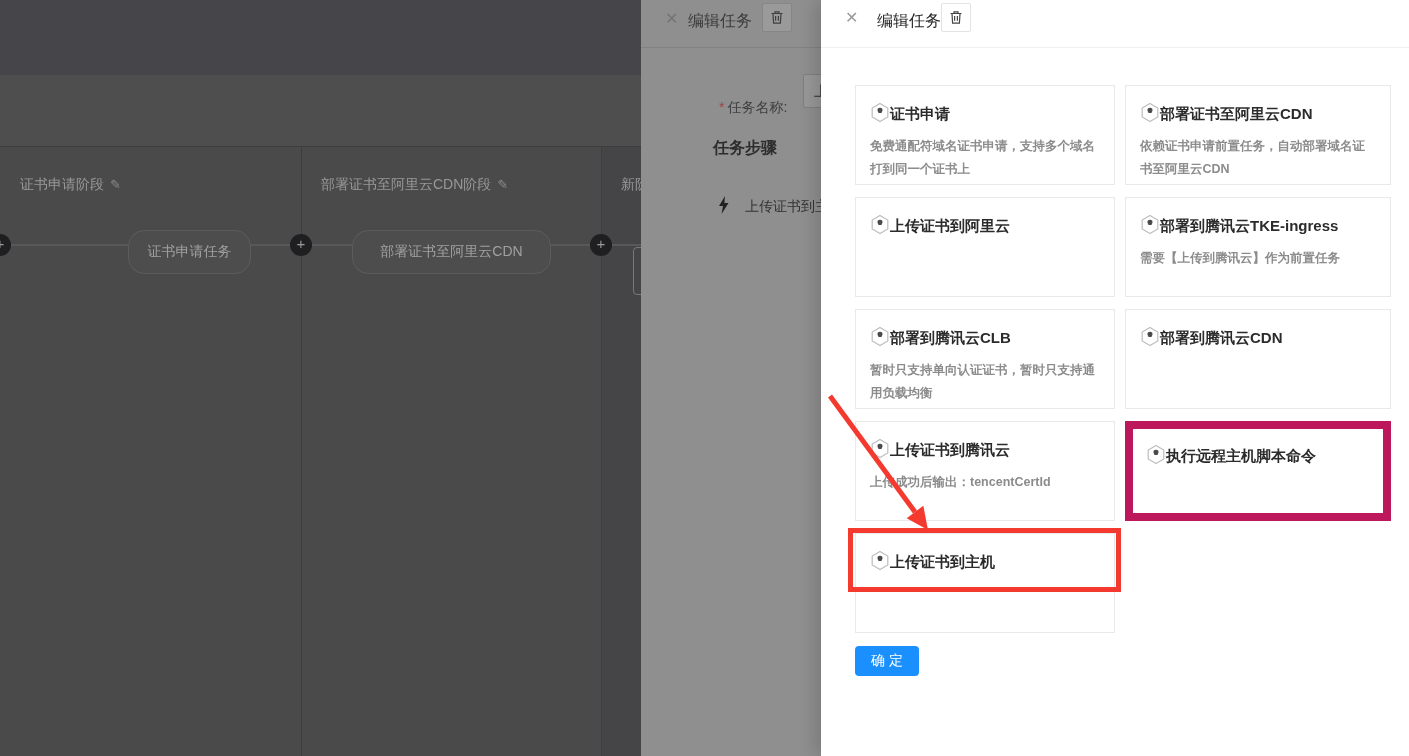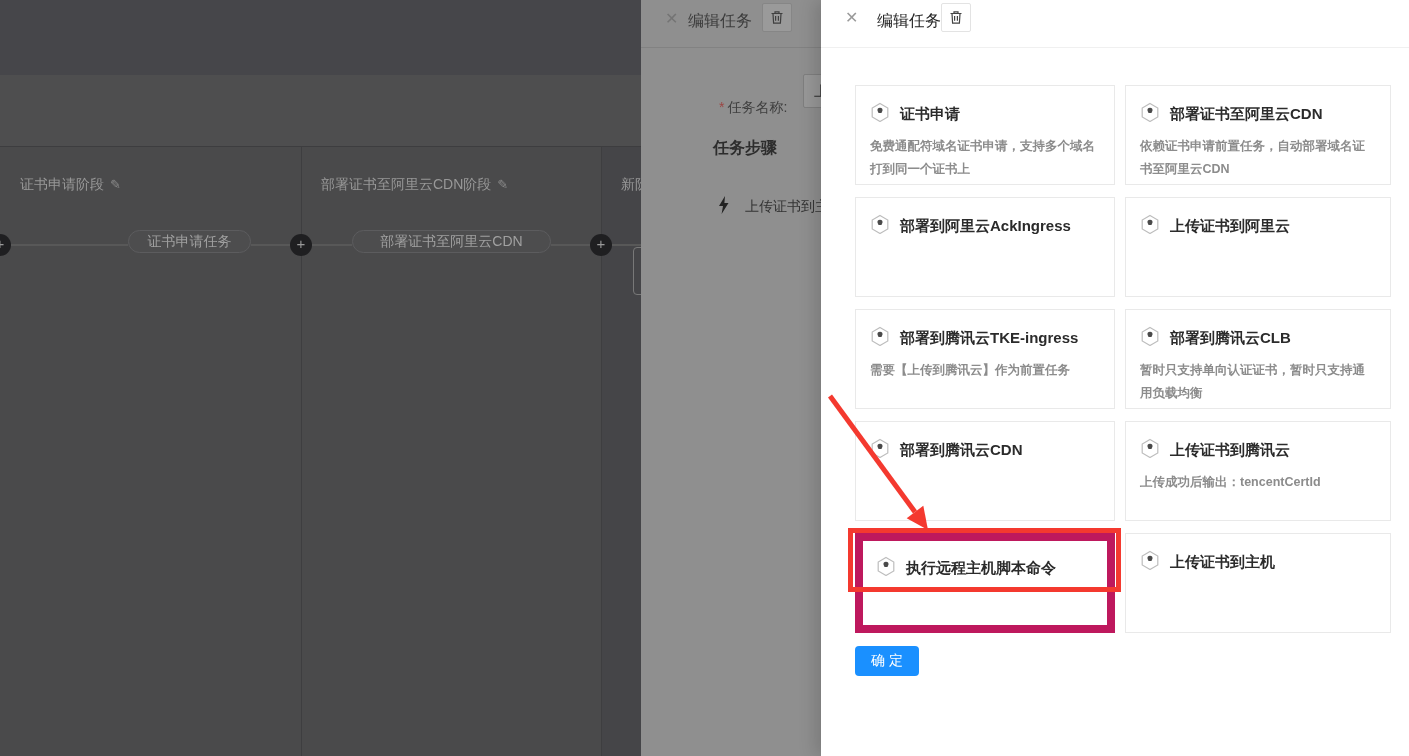--- a/index.html
+++ b/index.html
@@ -12,21 +12,21 @@
   .band-top    { left:0; top:0; width:100%; height:75px; background:#46464a; }
   .band-tool   { left:0; top:75px; width:100%; height:72px; background:#4e4e4f; border-bottom:1px solid #3d3d3f; }
   .canvas-area { left:0; top:147px; width:100%; height:609px; background:#4a4a4b; }
   .col3-shade  { left:601px; top:147px; width:220px; height:609px; background:#454548; }
   .vline       { top:147px; width:1px; height:609px; background:#3e3e40; }
   .stage-label { top:176px; font-size:14px; color:#989898; white-space:nowrap; }
   .stage-label .pencil { font-size:13px; color:#8a8a8a; margin-left:6px; }
   .connector   { top:244px; height:2px; background:#585858; }
   .plus-btn    { top:234px; width:22px; height:22px; border-radius:50%; background:#1f1f21;
                  color:#9a9a9a; font-size:15px; line-height:20px; text-align:center; }
-  .task-pill   { top:230px; height:23px; border-radius:16px; background:#4d4d4e;
+  .task-pill   { top:230px; height:44px; border-radius:16px; background:#4d4d4e;
                  border:1px solid #5c5c5e; color:#a0a0a0; font-size:14px;
                  display:flex; align-items:center; justify-content:center; white-space:nowrap; }
   .ghost-box   { left:633px; top:247px; width:70px; height:48px; border:1px solid #787878; border-radius:4px; }
 
   
   #drawer-back { position:absolute; left:641px; top:0; width:768px; height:756px;
                  background:#8f8f8f; z-index:2; }
   #drawer-back .hdr { position:absolute; left:0; top:0; width:100%; height:48px;
                       border-bottom:1px solid #828282; }
   .b-close { left:24px; top:9px; font-size:16px; color:#747474; }
@@ -53,21 +53,21 @@
   .f-trash { left:120px; top:3px; width:30px; height:29px; background:#fff;
              border:1px solid #e3e3e3; border-radius:2px;
              display:flex; align-items:center; justify-content:center; cursor:pointer; }
 
   #card-grid { position:absolute; left:34px; top:85px;
                display:grid; grid-template-columns:260px 266px; grid-auto-rows:100px;
                column-gap:10px; row-gap:12px; }
   .task-card { background:#fff; border:1px solid #e9e9e9; padding:16px 14px; overflow:hidden;
                cursor:pointer; }
   .task-card.selected { border:8px solid #be185d; padding:15px 13px; }
-  .card-head { display:flex; align-items:center; gap:10px; }
+  .card-head { display:flex; align-items:center; }
   .card-title { font-size:15px; font-weight:600; color:#2b2b2b; white-space:nowrap; }
   .card-desc { margin-top:9px; font-size:12.5px; color:#8c8c8c; line-height:1.8;font-weight:bold; }
 
   .confirm-btn { left:34px; top:646px; width:64px; height:30px; background:#1a90ff;
                  border:none; border-radius:4px; color:#fff; font-size:14px;
                  display:flex; align-items:center; justify-content:center; cursor:pointer;
                  font-family:"Liberation Sans", sans-serif; }
 
   
   #anno-rect { position:absolute; left:848px; top:528px; width:273px; height:64px;
@@ -169,31 +169,20 @@
         </div>
       <div class="card-desc">依赖证书申请前置任务，自动部署域名证书至阿里云CDN</div>
     </div>
     <div class="task-card">
       <div class="card-head">
           <span>
         <svg width="20" height="20" viewBox="0 0 20 20">
               <polygon points="10,1.5 17.8,6 17.8,15 10,19.5 2.2,15 2.2,6" fill="none" stroke="#bdbdbd" stroke-width="1.2"></polygon>
               <path d="M10 5.8c1.9 0 2.8 1.3 2.5 2.8-.2 1-.9 1.5-.9 2.5l-3.2 0c0-1-.7-1.5-.9-2.5C7.2 7.1 8.1 5.8 10 5.8z" fill="#4a4a4a"></path>
             </svg></span>
-        <span class="card-title">部署到阿里云AckIngress</span>
-        </div>
-      <div class="card-desc"></div>
-    </div>
-    <div class="task-card">
-      <div class="card-head">
-          <span>
-        <svg width="20" height="20" viewBox="0 0 20 20">
-              <polygon points="10,1.5 17.8,6 17.8,15 10,19.5 2.2,15 2.2,6" fill="none" stroke="#bdbdbd" stroke-width="1.2"></polygon>
-              <path d="M10 5.8c1.9 0 2.8 1.3 2.5 2.8-.2 1-.9 1.5-.9 2.5l-3.2 0c0-1-.7-1.5-.9-2.5C7.2 7.1 8.1 5.8 10 5.8z" fill="#4a4a4a"></path>
-            </svg></span>
         <span class="card-title">上传证书到阿里云</span>
         </div>
       <div class="card-desc"></div>
     </div>
     <div class="task-card">
       <div class="card-head">
           <span>
         <svg width="20" height="20" viewBox="0 0 20 20">
               <polygon points="10,1.5 17.8,6 17.8,15 10,19.5 2.2,15 2.2,6" fill="none" stroke="#bdbdbd" stroke-width="1.2"></polygon>
               <path d="M10 5.8c1.9 0 2.8 1.3 2.5 2.8-.2 1-.9 1.5-.9 2.5l-3.2 0c0-1-.7-1.5-.9-2.5C7.2 7.1 8.1 5.8 10 5.8z" fill="#4a4a4a"></path>

